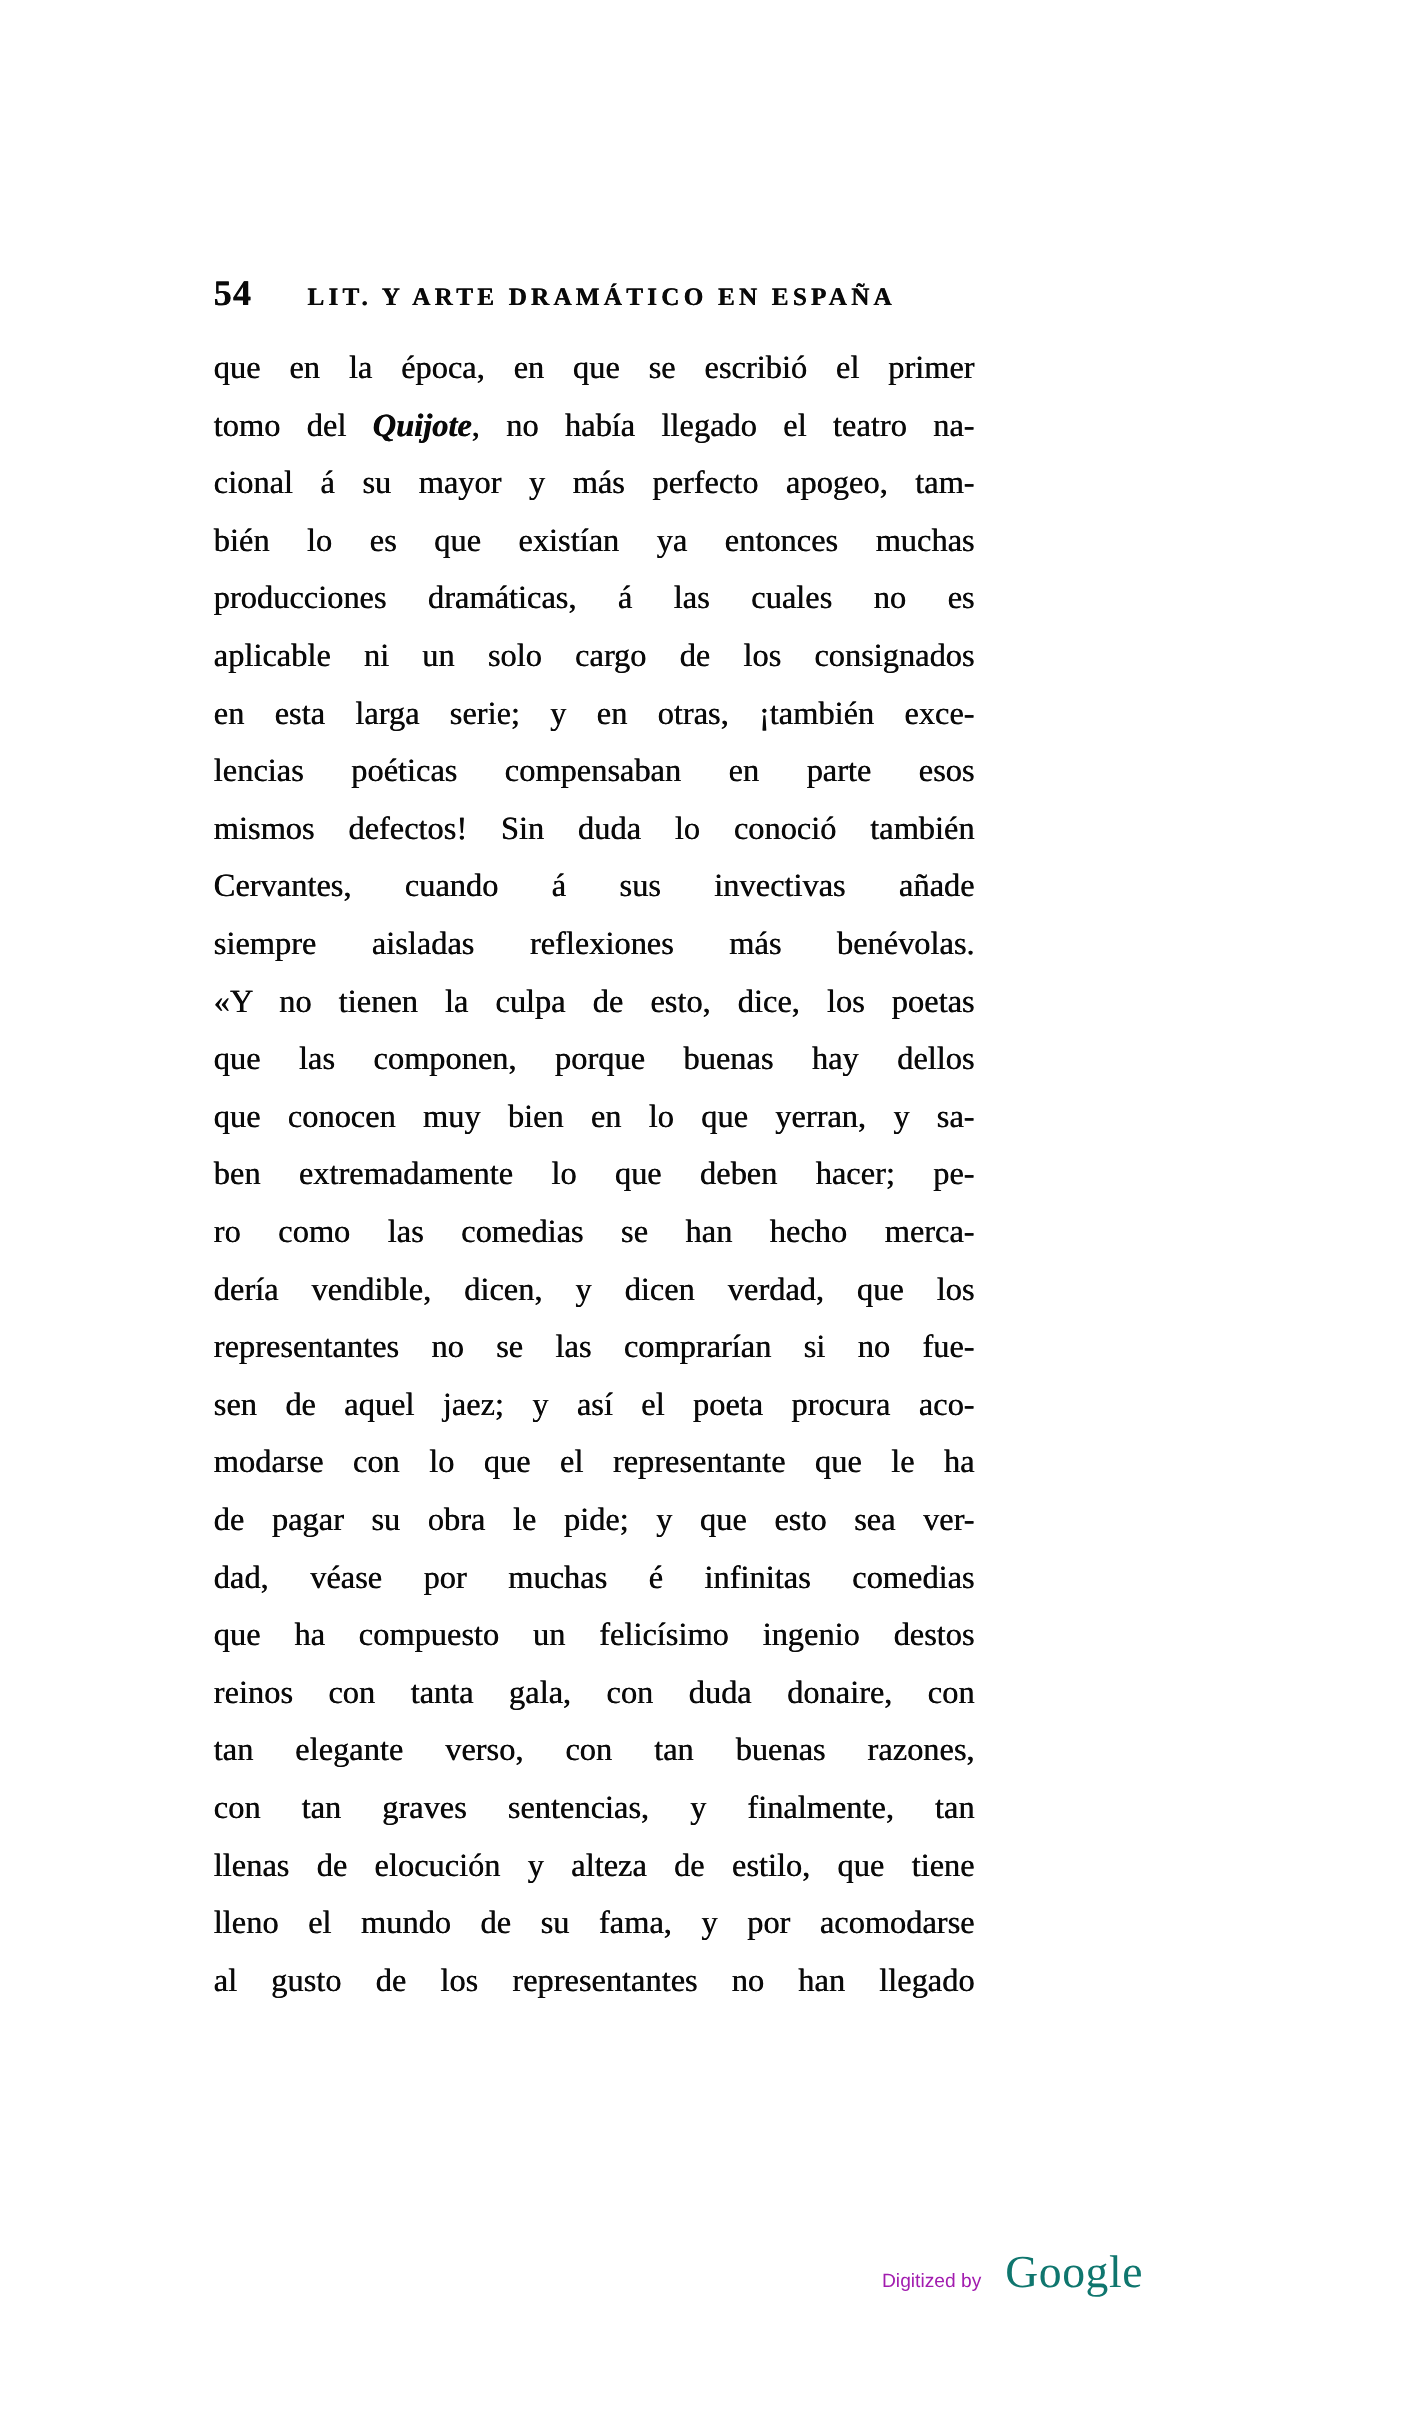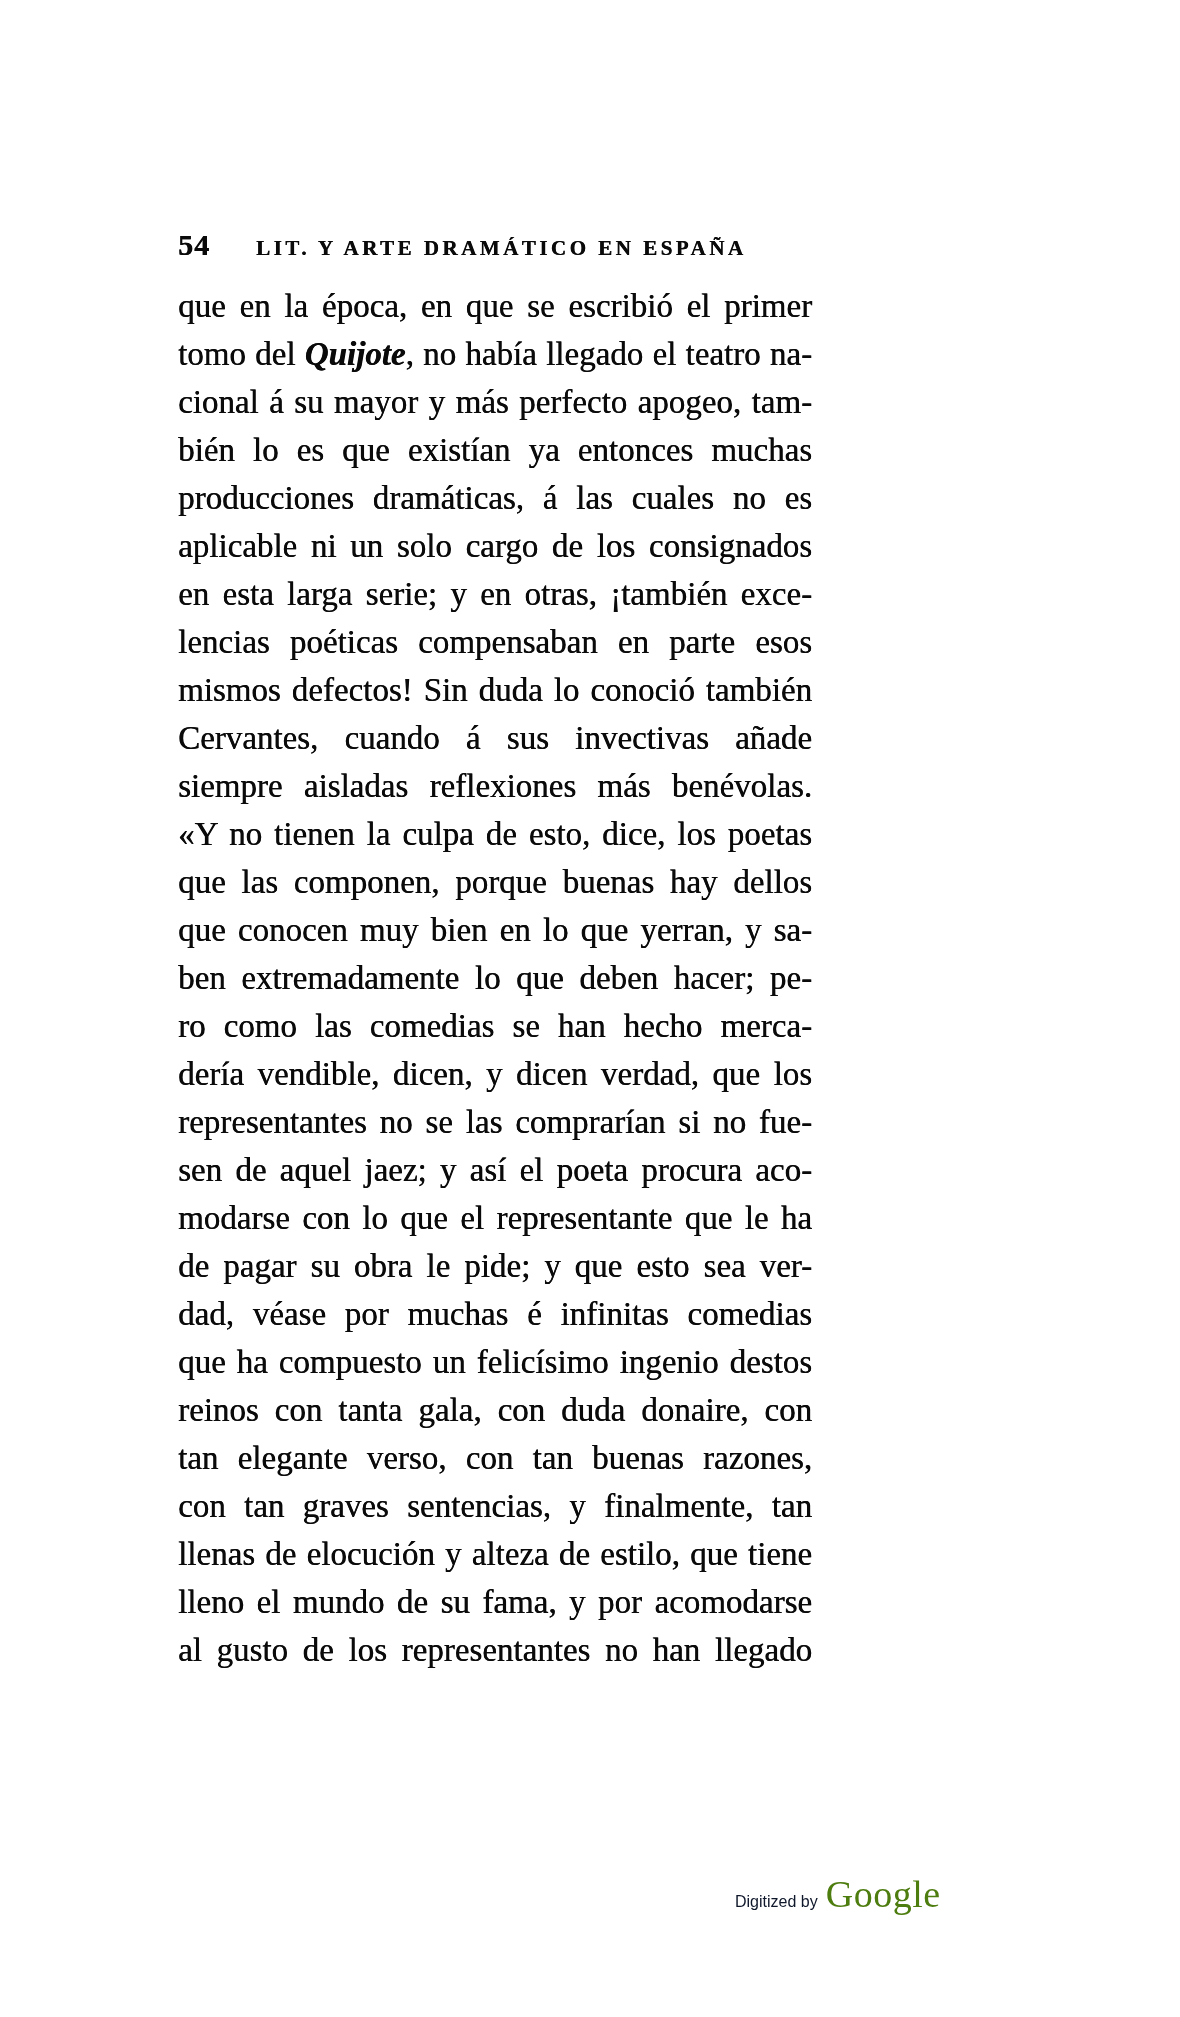--- a/index.html
+++ b/index.html
@@ -40,47 +40,47 @@
     font-weight: bold;
     letter-spacing: 3.5px;
     white-space: nowrap;
   }
   .text-block {
     width: 634px;
   }
   .text-line {
     height: 48px;
     line-height: 48px;
-    font-size: 33px;
+    font-size: 27px;
     text-align: justify;
     text-align-last: justify;
     text-justify: inter-word;
     text-shadow: 0.4px 0 0 currentColor;
   }
   .text-line .italic {
     font-style: italic;
     font-weight: bold;
   }
   .footer {
     position: absolute;
     left: 735px;
     top: 1872px;
     display: flex;
     align-items: baseline;
   }
   .digitized-by {
     font-family: "Liberation Sans", sans-serif;
     font-size: 16px;
-    color: #0f172a;
+    color: #a21caf;
   }
   .google-logo {
-    margin-left: 8px;
+    margin-left: 20px;
     font-family: "Liberation Serif", serif;
     font-size: 38px;
-    color: #4d7c0f;
+    color: #0f766e;
     letter-spacing: 0.5px;
   }
 </style>
 </head>
 <body>
 
 <div class="page">
   <div class="content">
     <div class="running-head">
       <span class="page-number">54</span>

